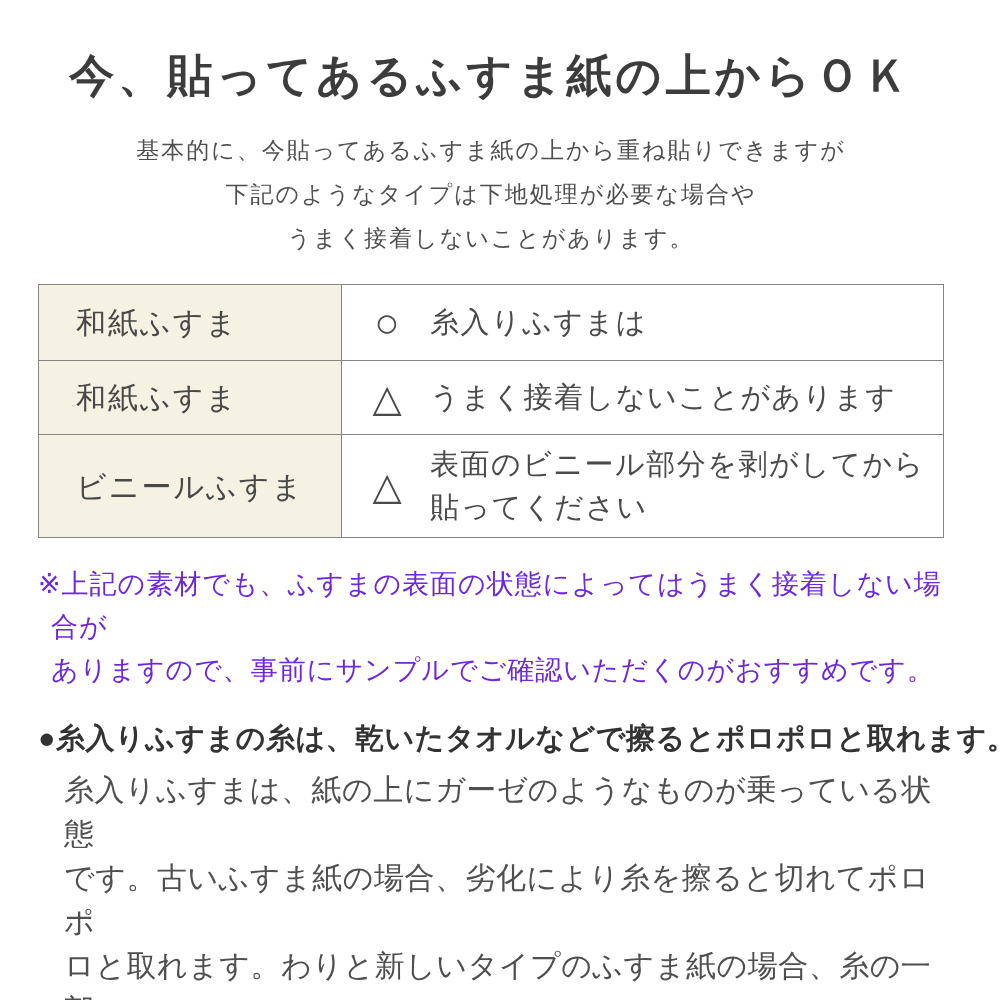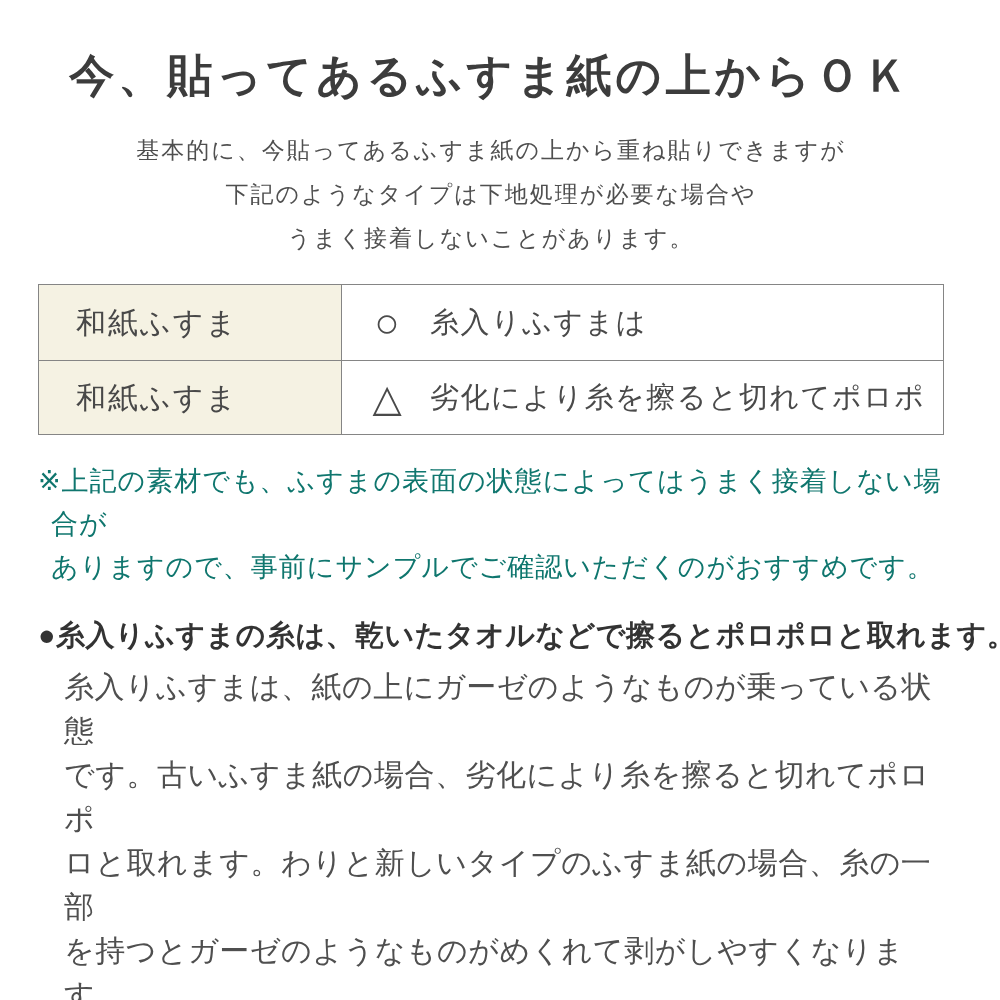--- a/index.html
+++ b/index.html
@@ -86,21 +86,21 @@
     line-height: 43px;
     letter-spacing: 1.5px;
     color: #4a4a4a;
     white-space: pre-line;
   }
   .note {
     margin: 25px 0 0 0;
     font-size: 27px;
     line-height: 43px;
     letter-spacing: 1px;
-    color: #0f766e;
+    color: #6d28d9;
     padding-left: 13px;
     text-indent: -13px;
     white-space: pre-line;
   }
   .thread-heading {
     margin: 26px 0 0 0;
     font-size: 29px;
     line-height: 40px;
     font-weight: 700;
     letter-spacing: 0.5px;
@@ -136,21 +136,31 @@
             <span class="sym ok">○</span>
             <span class="desc-text">糸入りふすまは</span>
           </div>
         </td>
       </tr>
       <tr class="row-2">
         <td class="type-cell">和紙ふすま</td>
         <td class="desc-cell">
           <div class="desc-inner">
             <span class="sym">△</span>
-            <span class="desc-text">劣化により糸を擦ると切れてポロポ</span>
+            <span class="desc-text">うまく接着しないことがあります</span>
+          </div>
+        </td>
+      </tr>
+      <tr class="row-3">
+        <td class="type-cell">ビニールふすま</td>
+        <td class="desc-cell">
+          <div class="desc-inner">
+            <span class="sym">△</span>
+            <span class="desc-text">表面のビニール部分を剥がしてから
+貼ってください</span>
           </div>
         </td>
       </tr>
     </tbody>
   </table>
 
   <p class="note">※上記の素材でも、ふすまの表面の状態によってはうまく接着しない場合が
 ありますので、事前にサンプルでご確認いただくのがおすすめです。</p>
 
   <p class="thread-heading">●糸入りふすまの糸は、乾いたタオルなどで擦るとポロポロと取れます。</p>

